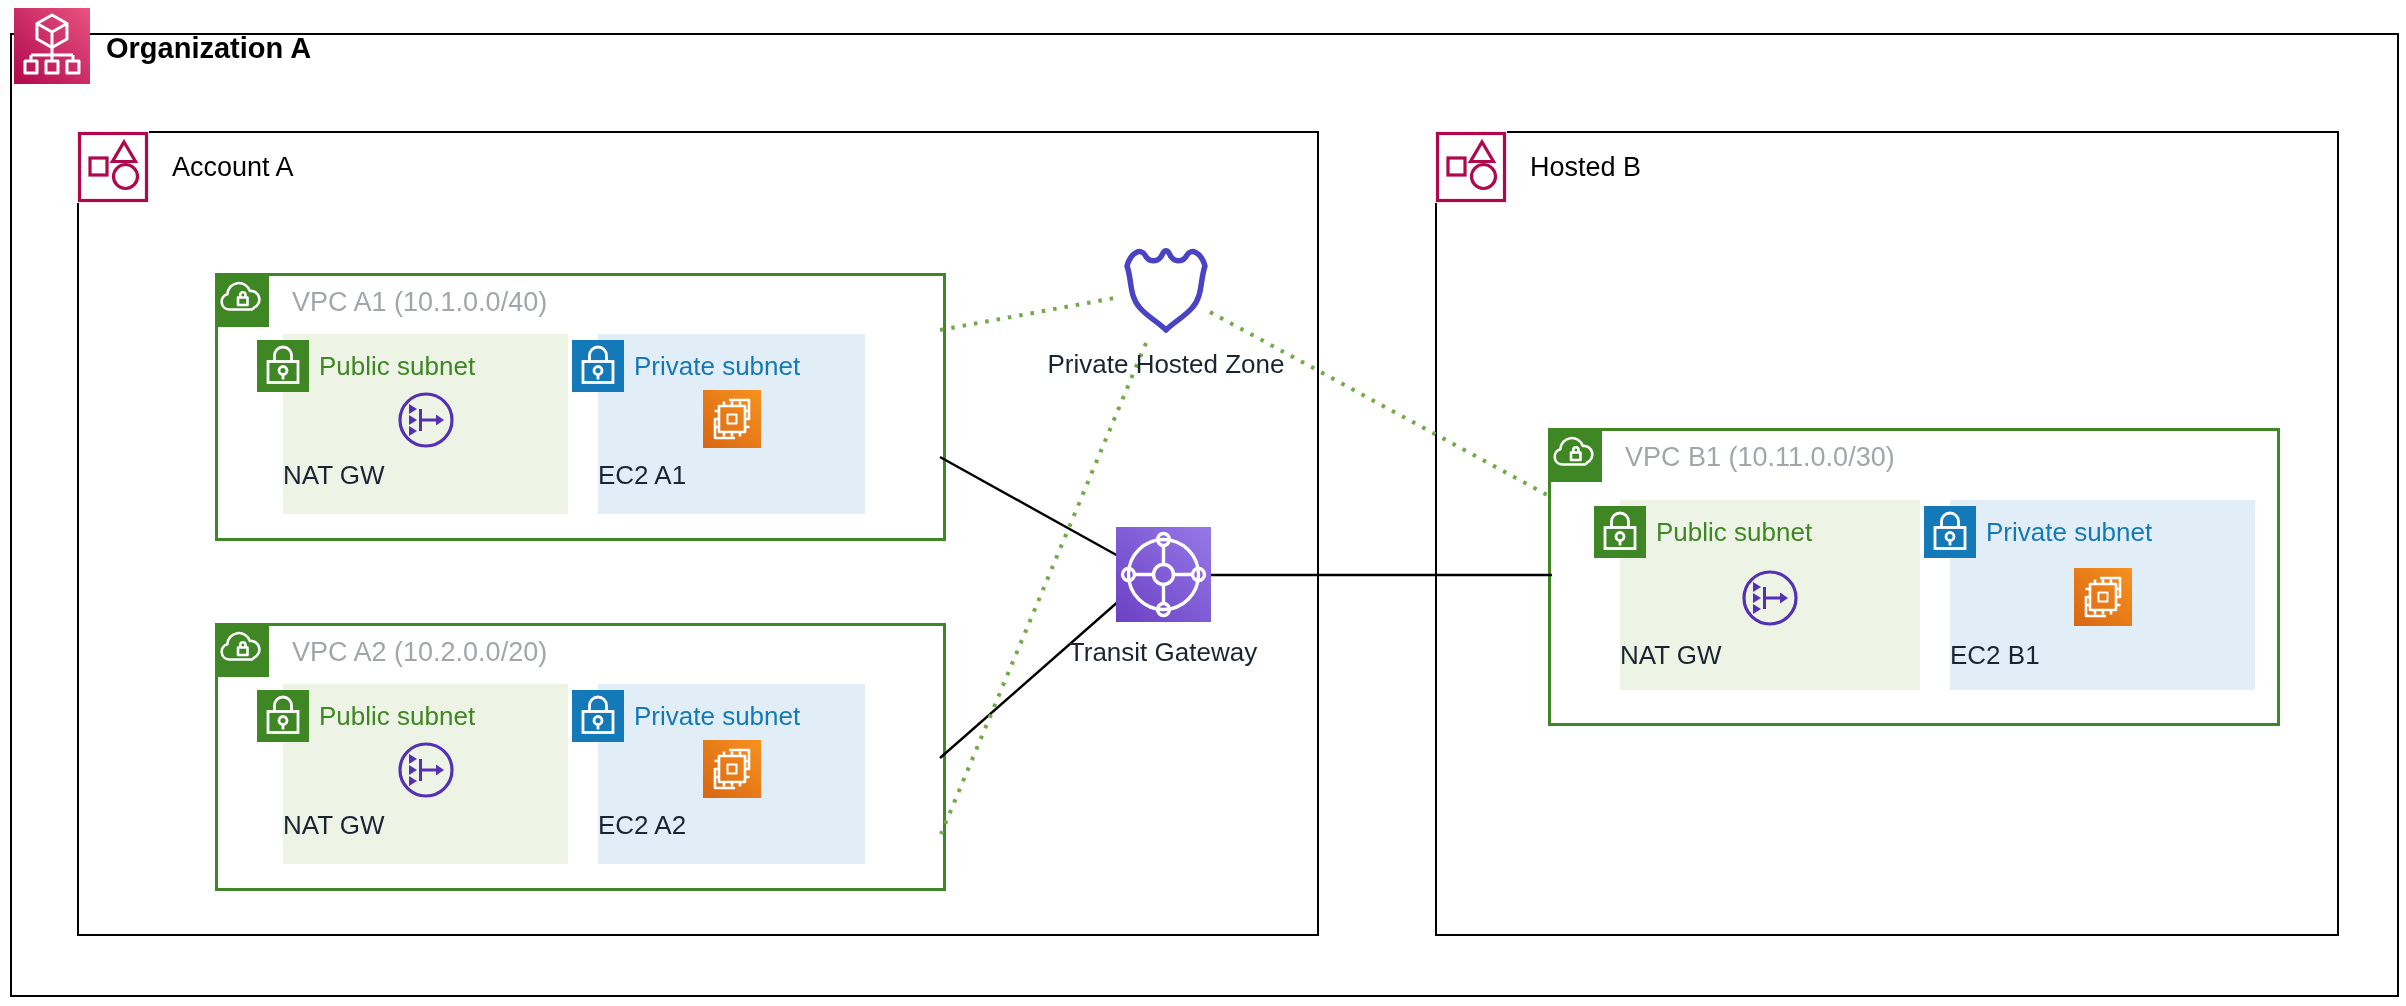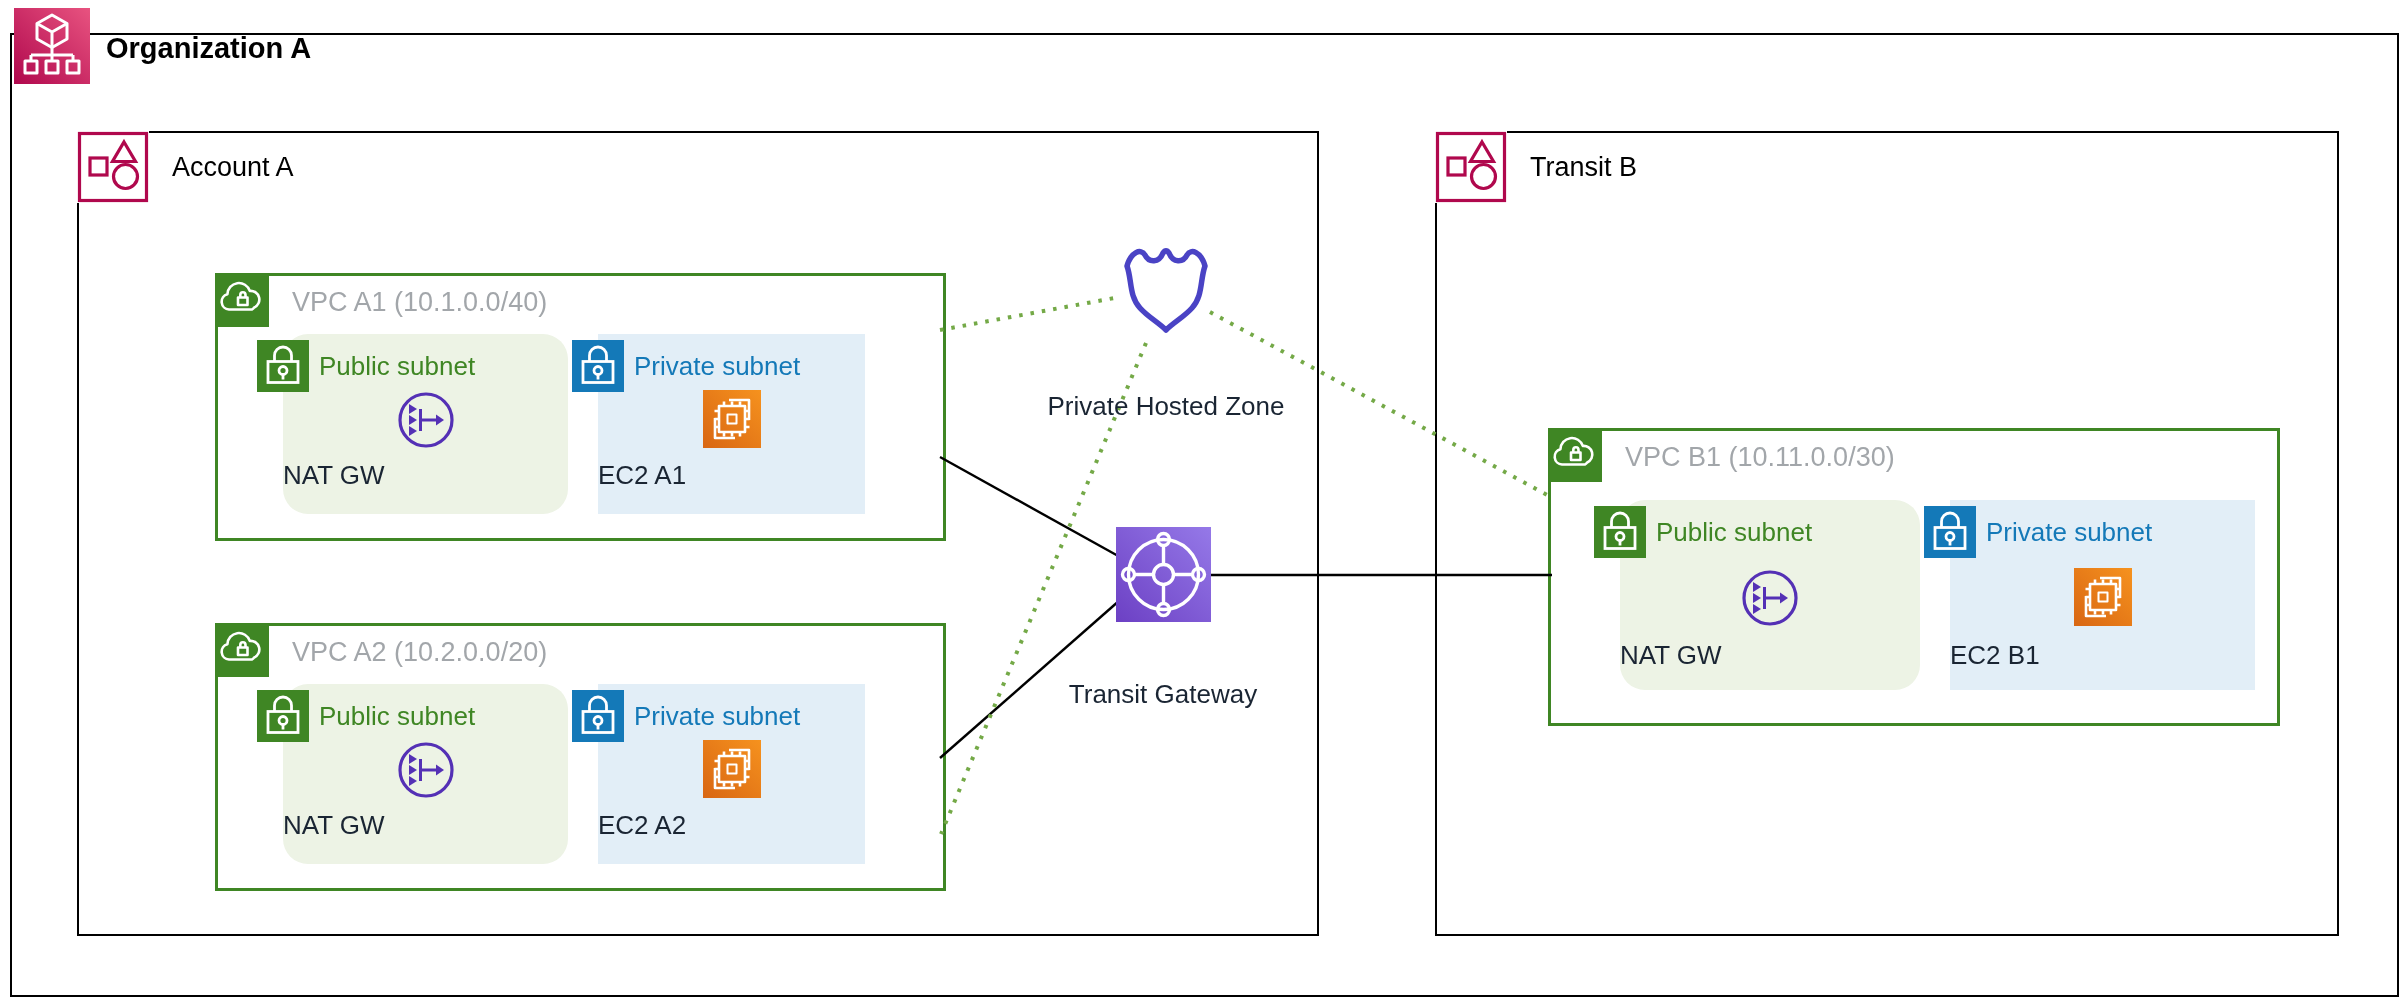--- a/index.html
+++ b/index.html
@@ -26,35 +26,35 @@
   .box-white{position:absolute;border:2px solid var(--line-black);background:#ffffff;}
   .vpc-box{position:absolute;border:3px solid var(--vpc-green);background:#ffffff;z-index:3;}
   .org-label{position:absolute;font-size:29px;font-weight:bold;color:#000;line-height:38px;white-space:nowrap;}
   .account-label{position:absolute;font-size:27px;color:#000;line-height:28px;white-space:nowrap;}
   .vpc-title{position:absolute;font-size:27px;color:var(--vpc-title-gray);line-height:30px;white-space:nowrap;z-index:5;}
   .corner-icon{position:absolute;display:flex;align-items:center;justify-content:center;z-index:6;}
   .org-icon{width:76px;height:76px;background:linear-gradient(225deg,var(--org-pink-light),var(--org-pink-dark));color:#fff;}
   .account-icon{width:72px;height:72px;background:#ffffff;color:var(--account-crimson);}
   .vpc-icon{width:54px;height:54px;background:var(--vpc-green);color:#fff;}
   .subnet{position:absolute;z-index:4;}
-  .subnet.public{background:var(--subnet-public-bg);border-radius:25px;}
+  .subnet.public{background:var(--subnet-public-bg);}
   .subnet.private{background:var(--subnet-private-bg);}
   .subnet-lock{position:absolute;left:-26px;top:6px;width:52px;height:52px;display:flex;align-items:center;justify-content:center;color:#fff;}
   .lock-green{background:var(--vpc-green);}
   .lock-blue{background:var(--subnet-blue);}
   .subnet-title{position:absolute;left:36px;top:16px;font-size:26px;line-height:32px;white-space:nowrap;}
   .subnet.public .subnet-title{color:var(--vpc-green);}
   .subnet.private .subnet-title{color:var(--subnet-blue);}
   .res-icon{position:absolute;left:50%;transform:translateX(-50%);top:56px;display:flex;align-items:center;justify-content:center;}
   .res-label{position:absolute;left:0;top:126px;width:100%;font-size:26px;color:var(--label-dark);white-space:nowrap;}
   .subnet.tall .res-icon{top:68px;}
   .subnet.tall .res-label{top:140px;}
   .nat-wrap{width:60px;height:60px;color:var(--nat-purple);}
   .ec2-wrap{width:58px;height:58px;background:linear-gradient(225deg,var(--ec2-orange-light),var(--ec2-orange-dark));color:#fff;}
-  .mid-label{position:absolute;width:300px;text-align:center;font-size:26px;color:var(--label-dark);z-index:7;white-space:nowrap;margin-top:42px;}
+  .mid-label{position:absolute;width:300px;text-align:center;font-size:26px;color:var(--label-dark);z-index:7;white-space:nowrap;}
   #wires{position:absolute;left:0;top:0;z-index:5;pointer-events:none;}
   .wire-solid{stroke:var(--line-black);stroke-width:2.4;fill:none;}
   .wire-dotted{stroke:var(--dotted-green);stroke-width:4;stroke-dasharray:3.5 8;fill:none;}
   .shield-icon{position:absolute;left:1114px;top:236px;width:104px;height:104px;color:var(--shield-indigo);z-index:6;}
   .tgw-icon{position:absolute;left:1116px;top:527px;width:95px;height:95px;background:linear-gradient(225deg,var(--tgw-purple-light),var(--tgw-purple-dark));color:#fff;display:flex;align-items:center;justify-content:center;z-index:6;}
   svg{display:block;}
   #symbols{position:absolute;width:0;height:0;overflow:hidden;}
 </style>
 </head>
 <body>
@@ -153,21 +153,21 @@
       </svg>
   </div>
   <div class="account-label" style="left:172px;top:153px;">Account A</div>
 
   <div class="box-white" style="left:1435px;top:131px;width:900px;height:801px;"></div>
   <div class="corner-icon account-icon" style="left:1435px;top:131px;">
     <svg width="72" height="72">
         <use href="#sym-account"></use>
       </svg>
   </div>
-  <div class="account-label" style="left:1530px;top:153px;">Transit B</div>
+  <div class="account-label" style="left:1530px;top:153px;">Hosted B</div>
 
   <svg id="wires" width="2406" height="1006">
     <line class="wire-solid" x1="940" y1="457" x2="1120" y2="557"></line>
     <line class="wire-solid" x1="940" y1="758" x2="1120" y2="600"></line>
     <line class="wire-solid" x1="1209" y1="575" x2="1552" y2="575"></line>
     <line class="wire-dotted" x1="940" y1="330" x2="1120" y2="297"></line>
     <line class="wire-dotted" x1="1146" y1="343" x2="941" y2="834"></line>
     <line class="wire-dotted" x1="1210" y1="312" x2="1551" y2="497"></line>
   </svg>
 

